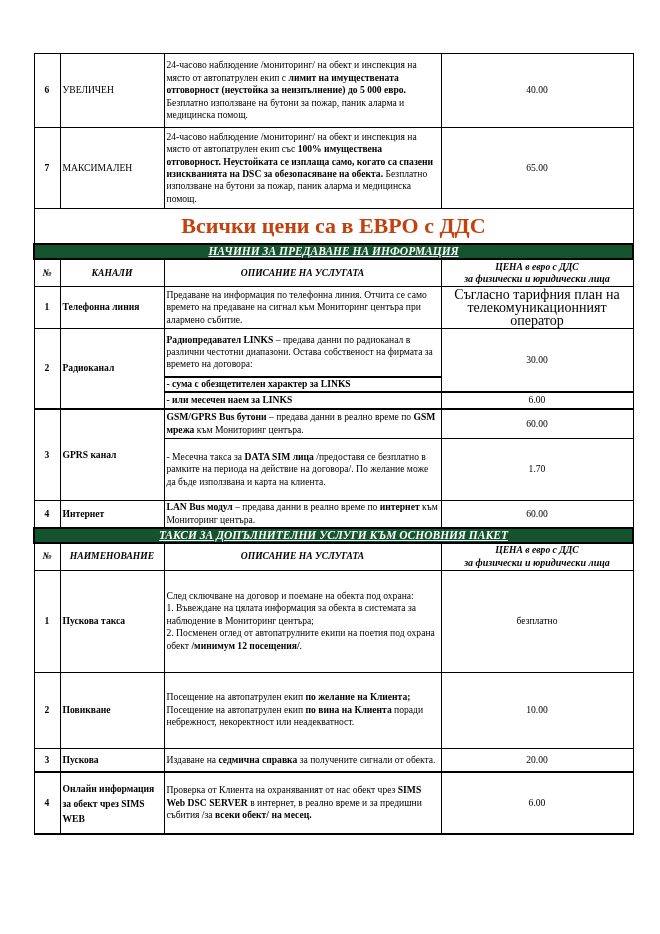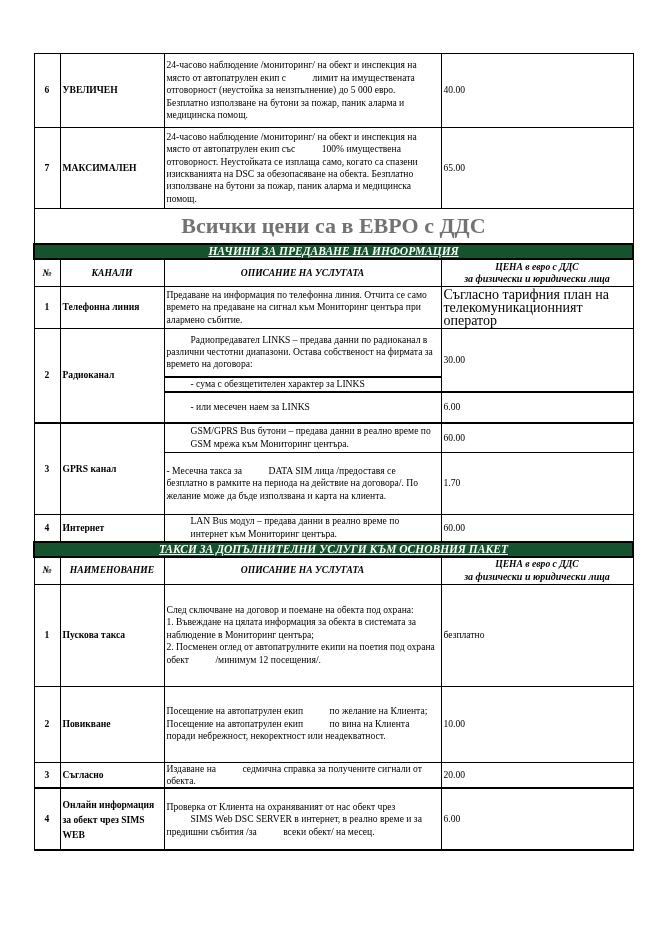--- a/index.html
+++ b/index.html
@@ -5,34 +5,34 @@
   html, body { margin:0; padding:0; background:#ffffff; }
   body { width:660px; height:934px; position:relative; overflow:hidden;
          font-family:"Liberation Serif", serif; color:#000; }
   table.doc { position:absolute; left:33px; top:53px; width:599px;
               border-collapse:collapse; table-layout:fixed; }
   table.doc td { border:1px solid #000; padding:0 2px; vertical-align:middle;
                  font-size:9.6px; line-height:12.4px; }
   col.c1 { width:26px; } col.c2 { width:104px; } col.c3 { width:277px; } col.c4 { width:192px; }
   td.num { text-align:center; font-weight:bold; font-size:11px; }
   td.name { font-weight:bold; font-size:11px; line-height:13px;margin-top:10px; }
-  td.name-caps { font-weight:bold; font-size:10px; }
+  td.name-caps { font-weight:normal; font-size:10px; }
   td.desc { text-align:left; padding-left:3px; }
-  td.price { font-size:11px; }
+  td.price { text-align:center; font-size:11px; }
   td.thick-l { border-left:2px solid #000; }
   td.vthick { border-left:2px solid #000; border-right:2px solid #000; }
-  tr.banner td { text-align:center; color:#737373; font-weight:bold;
+  tr.banner td { text-align:center; color:#c2410c; font-weight:bold;
                  font-size:22px; height:34px; line-height:26px; border-left:1px solid #000; border-right:1px solid #000; }
   tr.band td { background:#14532d; color:#ffffff; text-align:center;
                font-weight:bold; font-style:italic; text-decoration:underline;
                font-size:11.5px; height:13px; line-height:13px; padding:0; border:2px solid #000; border-top:2px solid #000; }
   tr.hdr td { font-style:italic; font-weight:bold; text-align:center; font-size:9.6px; height:26px; }
   tr.hdr td.hn { font-size:10px; }
   tr.hdr td .sub { font-weight:normal; font-style:italic; font-weight:bold; font-size:10px; }
-  b { font-weight:normal;padding-left:24px; }
+  b { font-weight:bold; }
   tr.last td { border-bottom:2px solid #000; }
 </style>
 </head>
 <body>
 
 <table class="doc">
   <colgroup>
       <col class="c1">
       <col class="c2">
       <col class="c3">
@@ -80,21 +80,21 @@
 
   <tr style="height:48px;">
     <td class="num" rowspan="3">2</td>
     <td class="name thick-l" rowspan="3">Радиоканал</td>
     <td class="desc vthick"><b>Радиопредавател LINKS</b><span> – предава данни по радиоканал в различни честотни диапазони. Остава собственост на фирмата за времето на договора:</span></td>
     <td class="price" rowspan="2">30.00</td>
   </tr>
   <tr style="height:15px;">
     <td class="desc vthick" style="border-top:2px solid #000;margin-top:6px;"><b>- сума с обезщетителен характер за LINKS</b></td>
   </tr>
-  <tr style="height:31px;">
+  <tr style="height:17px;">
     <td class="desc vthick" style="border-top:2px solid #000;"><b>- или месечен наем за LINKS</b></td>
     <td class="price" style="border-top:2px solid #000;">6.00</td>
   </tr>
 
   <tr style="height:30px;">
     <td class="num" rowspan="2" style="border-top:2px solid #000;">3</td>
     <td class="name thick-l" rowspan="2" style="border-top:2px solid #000;">GPRS канал</td>
     <td class="desc vthick" style="border-top:2px solid #000;"><b>GSM/GPRS Bus бутони</b><span> – предава данни в реално време по </span><b>GSM мрежа</b><span> към Мониторинг центъра.</span></td>
     <td class="price" style="border-top:2px solid #000;">60.00</td>
   </tr>
@@ -139,21 +139,21 @@
     <td class="name thick-l">Повикване</td>
     <td class="desc vthick">
           <div><span>Посещение на автопатрулен екип </span><b>по желание на Клиента;</b></div>
           <div><span>Посещение на автопатрулен екип </span><b>по вина на Клиента</b><span> поради небрежност, некоректност или неадекватност.</span></div>
         </td>
     <td class="price">10.00</td>
   </tr>
 
   <tr style="height:24px;">
     <td class="num">3</td>
-    <td class="name thick-l">Съгласно</td>
+    <td class="name thick-l">Пускова</td>
     <td class="desc vthick"><span>Издаване на </span><b>седмична справка</b><span> за получените сигнали от обекта.</span></td>
     <td class="price">20.00</td>
   </tr>
 
   <tr class="last" style="height:62px;">
     <td class="num" style="border-top:2px solid #000;">4</td>
     <td class="name thick-l" style="border-top:2px solid #000;line-height:15px;">Онлайн информация за обект чрез SIMS WEB</td>
     <td class="desc vthick" style="border-top:2px solid #000;"><span>Проверка от Клиента на охраняваният от нас обект чрез </span><b>SIMS Web DSC SERVER</b><span> в интернет, в реално време и за предишни събития /за </span><b>всеки обект/ на месец.</b></td>
     <td class="price" style="border-top:2px solid #000;">6.00</td>
   </tr>

